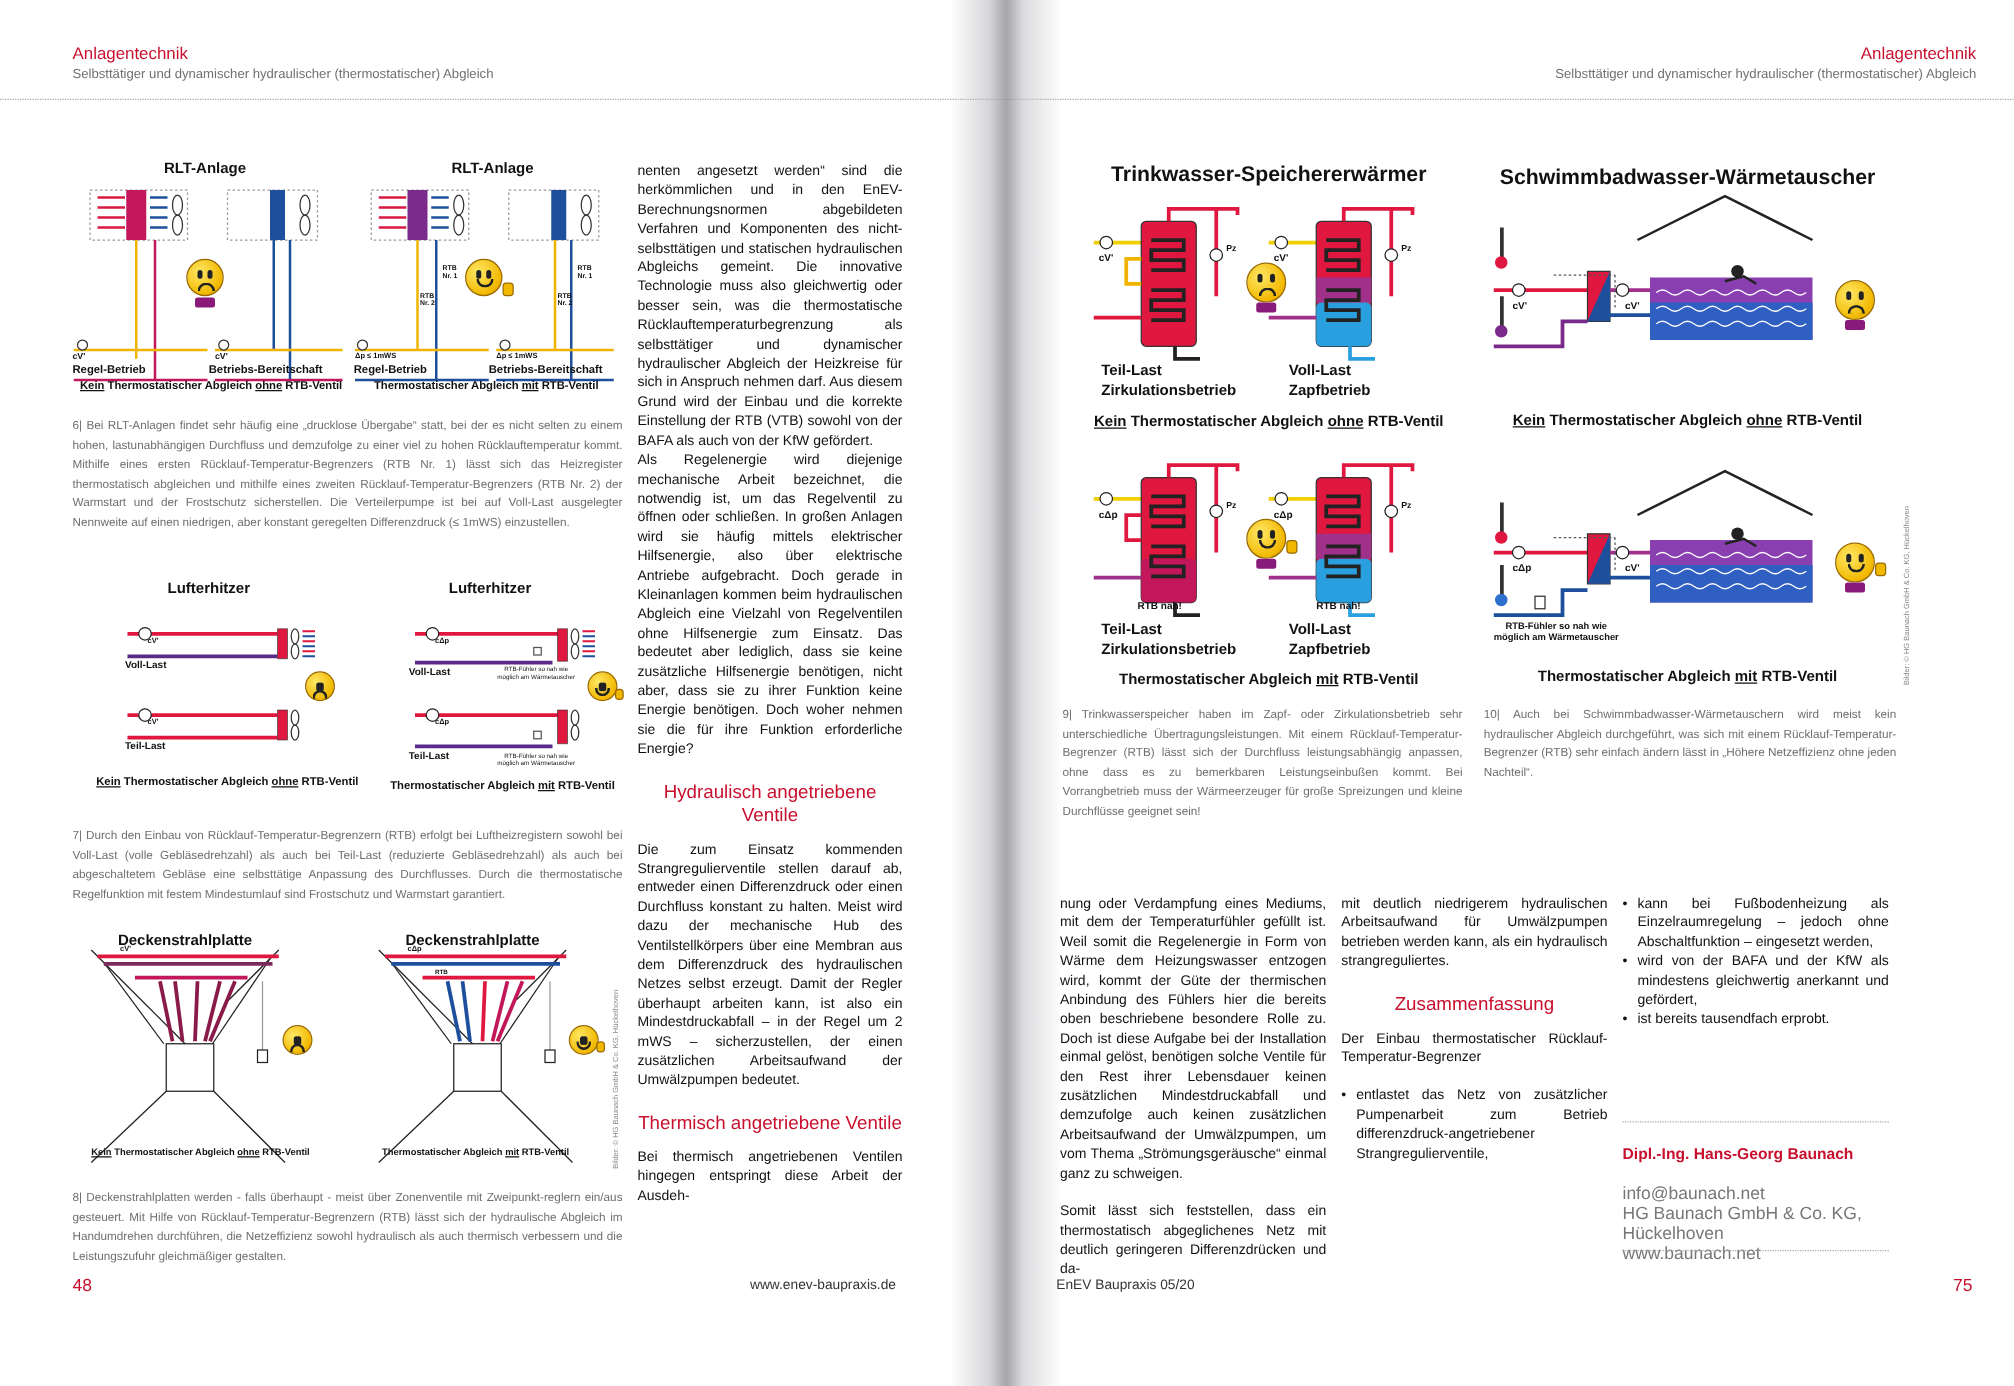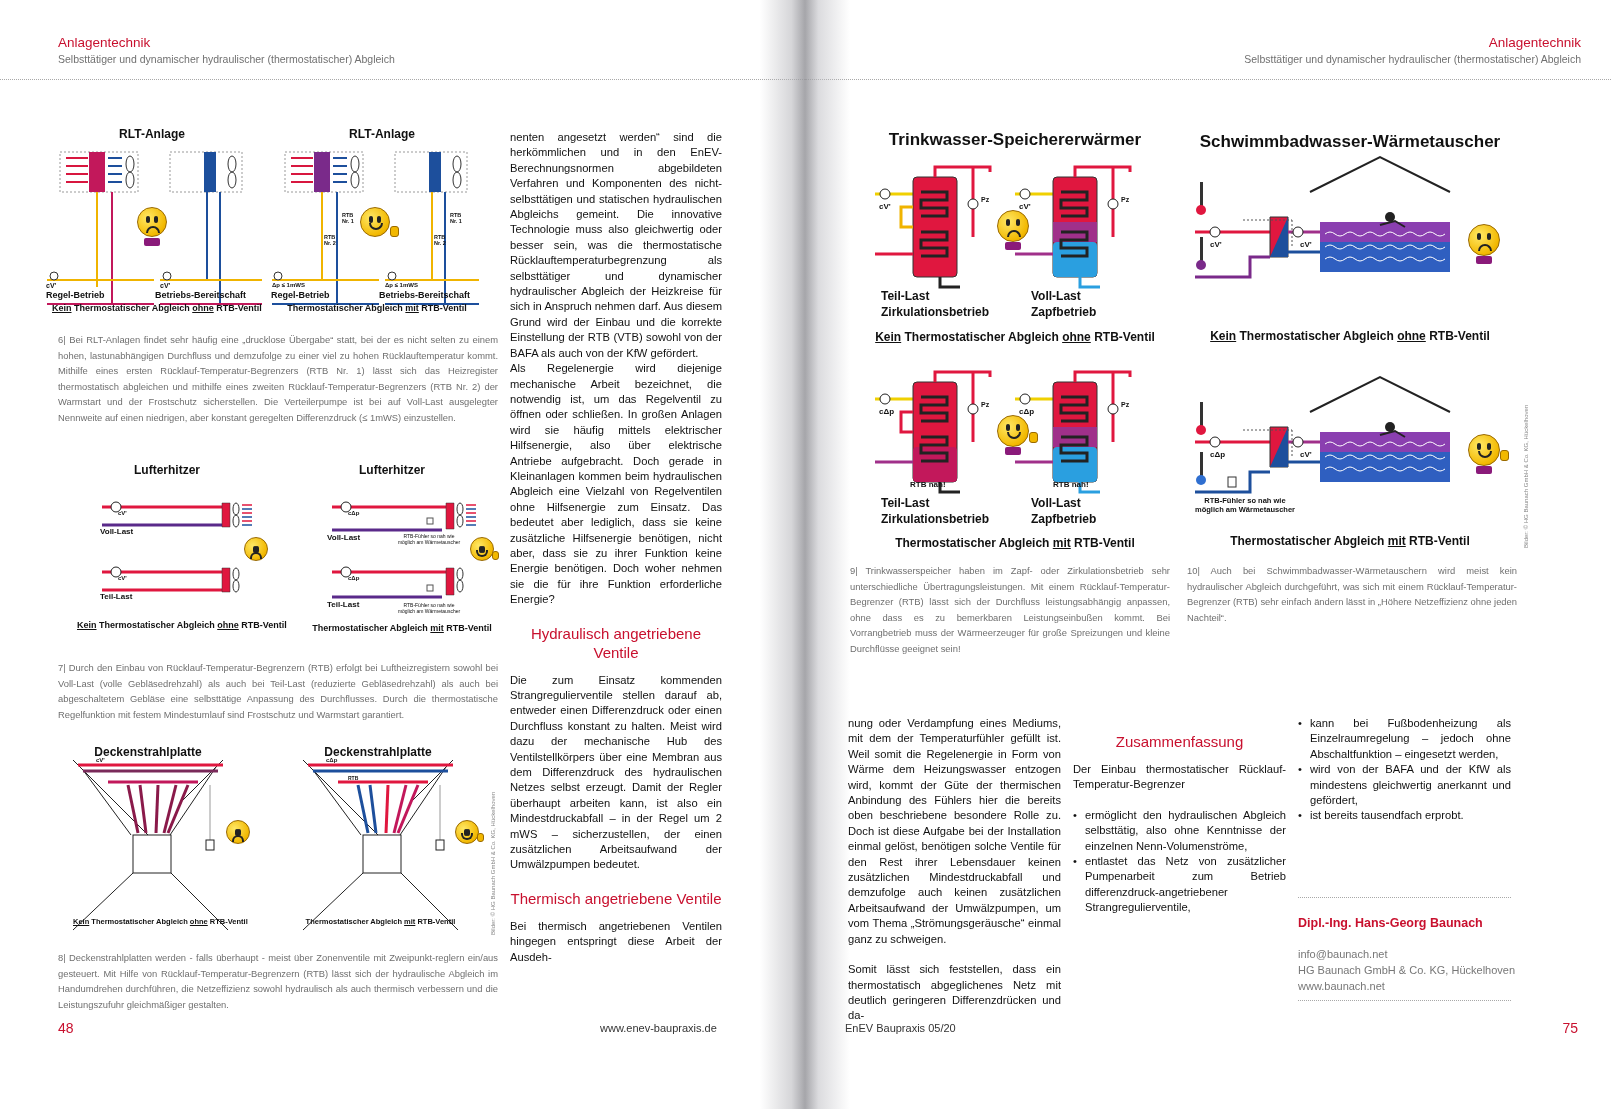--- a/index.html
+++ b/index.html
@@ -33,35 +33,35 @@
 .credit{position:absolute;font-size:6px;color:#888;transform:rotate(-90deg);transform-origin:left top;white-space:nowrap}
 .smiley{position:absolute;width:30px;height:30px;border-radius:50%;background:radial-gradient(circle at 35% 35%,#ffe866,#f2b800 70%,#c88a00);border:1px solid #9a6a00}
 .smiley:before,.smiley:after{content:"";position:absolute;top:8px;width:4px;height:7px;background:#222;border-radius:2px}
 .smiley:before{left:8px}.smiley:after{right:8px}
 .mouth{position:absolute;left:8px;width:14px;height:7px;border:2px solid #222}
 .mouth.happy{top:15px;border-top:none;border-radius:0 0 10px 10px}
 .mouth.sad{top:18px;border-bottom:none;border-radius:10px 10px 0 0}
 .bow{position:absolute;width:16px;height:8px;background:#8a1a7a;border-radius:2px}
 .thumb{position:absolute;width:9px;height:11px;background:#f2b800;border:1px solid #9a6a00;border-radius:3px}
 .author{color:#c8102e;font-size:12.5px;font-weight:bold}
-.contact{color:#777;font-size:11px;line-height:16px}
+.contact{color:#777;font-size:14px;line-height:16px}
 </style>
 </head>
 <body>
 
 <div class="spread">
 
 <div class="page page-left">
   <div class="rh rh-left">
     <div class="sec">Anlagentechnik</div>
     <div class="sub">Selbsttätiger und dynamischer hydraulischer (thermostatischer) Abgleich</div>
   </div>
   <div class="dots" style="left:0;width:805px"></div>
 
-  <div class="fig" style="left:42px;top:122px;width:440px;height:200px">
+  <div class="fig" style="left:54px;top:122px;width:440px;height:200px">
     <div class="fig-title" style="left:50px;top:5px;width:120px;font-size:12px">RLT-Anlage</div>
     <div class="fig-title" style="left:280px;top:5px;width:120px;font-size:12px">RLT-Anlage</div>
     <svg width="440" height="200" style="position:absolute;left:0;top:0">
 
       <rect x="18" y="30" width="78" height="40" fill="#fff" stroke="#999" stroke-dasharray="2,2"></rect>
       <g stroke="#d8173f" stroke-width="2">
             <line x1="24" y1="36" x2="46" y2="36"></line>
             <line x1="24" y1="44" x2="46" y2="44"></line>
             <line x1="24" y1="52" x2="46" y2="52"></line>
             <line x1="24" y1="60" x2="46" y2="60"></line>
@@ -495,24 +495,24 @@
   <div class="credit" style="left:718px;top:548px">Bilder: © HG Baunach GmbH &amp; Co. KG, Hückelhoven</div>
 
   <div class="cap" style="left:45px;top:563px;width:320px">9| Trinkwasserspeicher haben im Zapf- oder Zirkulationsbetrieb sehr unterschiedliche Übertragungsleistungen. Mit einem Rücklauf-Temperatur-Begrenzer (RTB) lässt sich der Durchfluss leistungsabhängig anpassen, ohne dass es zu bemerkbaren Leistungseinbußen kommt. Bei Vorrangbetrieb muss der Wärmeerzeuger für große Spreizungen und kleine Durchflüsse geeignet sein!</div>
   <div class="cap" style="left:382px;top:563px;width:330px">10| Auch bei Schwimmbadwasser-Wärmetauschern wird meist kein hydraulischer Abgleich durchgeführt, was sich mit einem Rücklauf-Temperatur-Begrenzer (RTB) sehr einfach ändern lässt in „Höhere Netzeffizienz ohne jeden Nachteil“.</div>
 
   <div class="col" style="left:43px;top:716px;width:213px">
     <p>nung oder Verdampfung eines Mediums, mit dem der Temperaturfühler gefüllt ist. Weil somit die Regelenergie in Form von Wärme dem Heizungswasser entzogen wird, kommt der Güte der thermischen Anbindung des Fühlers hier die bereits oben beschriebene besondere Rolle zu. Doch ist diese Aufgabe bei der Installation einmal gelöst, benötigen solche Ventile für den Rest ihrer Lebensdauer keinen zusätzlichen Mindestdruckabfall und demzufolge auch keinen zusätzlichen Arbeitsaufwand der Umwälzpumpen, um vom Thema „Strömungsgeräusche“ einmal ganz zu schweigen.</p>
     <p style="margin-top:15px">Somit lässt sich feststellen, dass ein thermostatisch abgeglichenes Netz mit deutlich geringeren Differenzdrücken und da-</p>
   </div>
   <div class="col" style="left:268px;top:716px;width:213px">
+    <p>mit deutlich niedrigerem hydraulischen Arbeitsaufwand für Umwälzpumpen betrieben werden kann, als ein hydraulisch strangreguliertes.</p>
     <div class="hd">Zusammenfassung</div>
     <p>Der Einbau thermostatischer Rücklauf-Temperatur-Begrenzer</p>
     <ul class="bullets" style="margin-top:15px">
-      <li>ermöglicht den hydraulischen Abgleich selbsttätig, also ohne Kenntnisse der einzelnen Nenn-Volumenströme,</li>
       <li>entlastet das Netz von zusätzlicher Pumpenarbeit zum Betrieb differenzdruck-angetriebener Strangregulierventile,</li>
     </ul>
   </div>
   <div class="col" style="left:493px;top:716px;width:213px">
     <ul class="bullets">
       <li>kann bei Fußbodenheizung als Einzelraumregelung – jedoch ohne Abschaltfunktion – eingesetzt werden,</li>
       <li>wird von der BAFA und der KfW als mindestens gleichwertig anerkannt und gefördert,</li>
       <li>ist bereits tausendfach erprobt.</li>
     </ul>
   </div>

